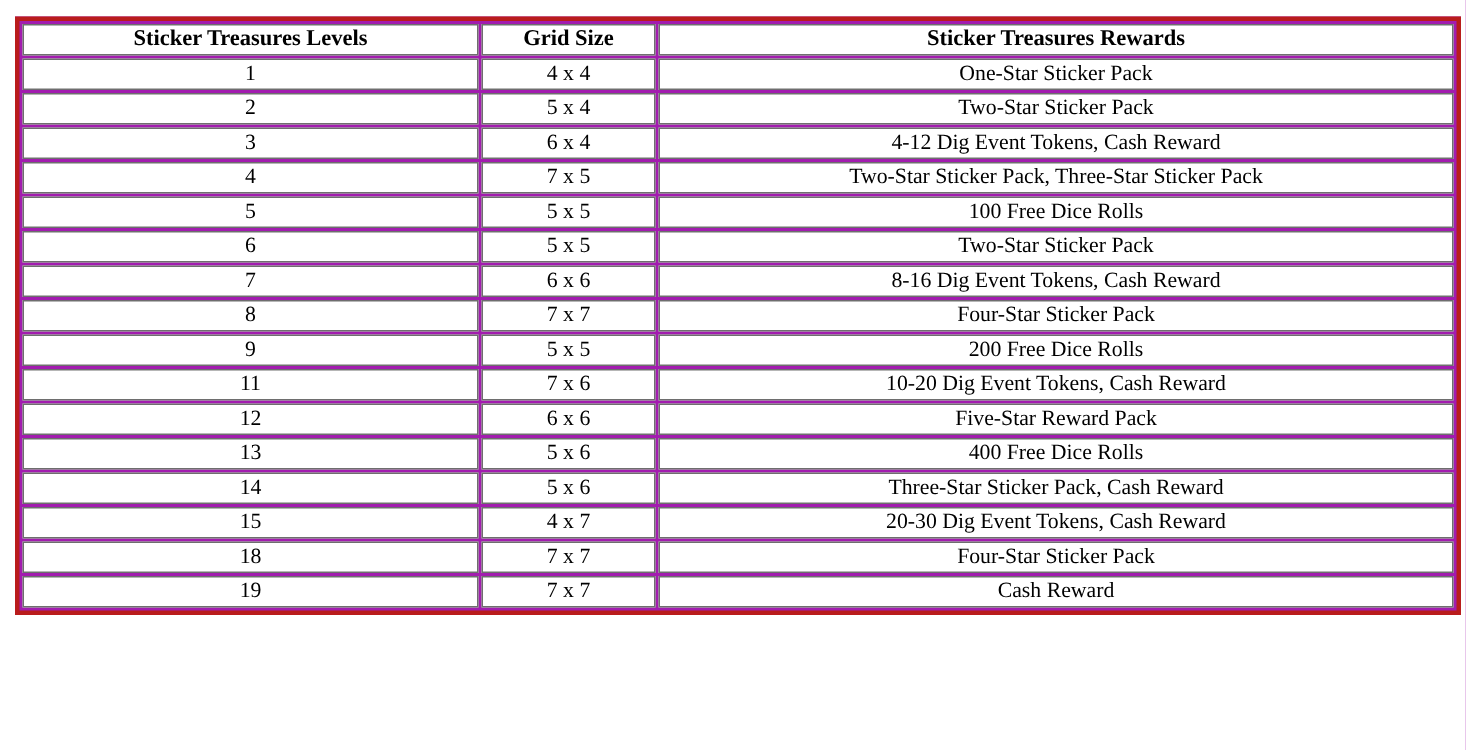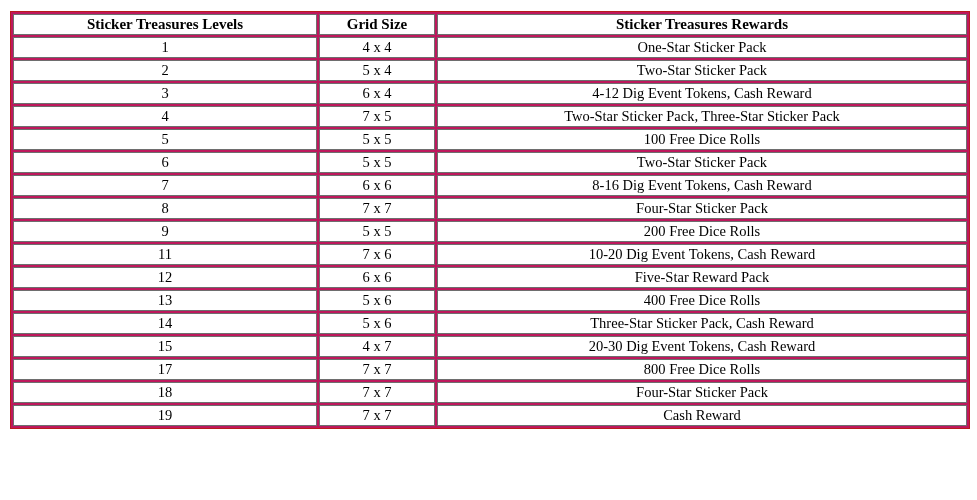--- a/index.html
+++ b/index.html
@@ -15,22 +15,22 @@
     overflow: hidden;
   }
   .page {
     padding: 11px 9px 8px 10px;
   }
   table.treasures {
     table-layout: fixed;
     width: 958px;
     border-collapse: separate;
     border-spacing: 2px;
-    border: 1px solid #b91c1c;
-    background: #be185d;
+    border: 3px solid #b91c1c;
+    background: #a21caf;
   }
   table.treasures th,
   table.treasures td {
     border: 1px solid #6e6e6e;
     text-align: center;
     vertical-align: middle;
     font-size: 14.5px;
     line-height: 1.05;
     height: 19px;
     padding: 0 4px;
@@ -125,25 +125,20 @@
           <td>14</td>
           <td>5 x 6</td>
           <td>Three-Star Sticker Pack, Cash Reward</td>
         </tr>
         <tr>
           <td>15</td>
           <td>4 x 7</td>
           <td>20-30 Dig Event Tokens, Cash Reward</td>
         </tr>
         <tr>
-          <td>17</td>
-          <td>7 x 7</td>
-          <td>800 Free Dice Rolls</td>
-        </tr>
-        <tr>
           <td>18</td>
           <td>7 x 7</td>
           <td>Four-Star Sticker Pack</td>
         </tr>
         <tr>
           <td>19</td>
           <td>7 x 7</td>
           <td>Cash Reward</td>
         </tr>
       </tbody>

